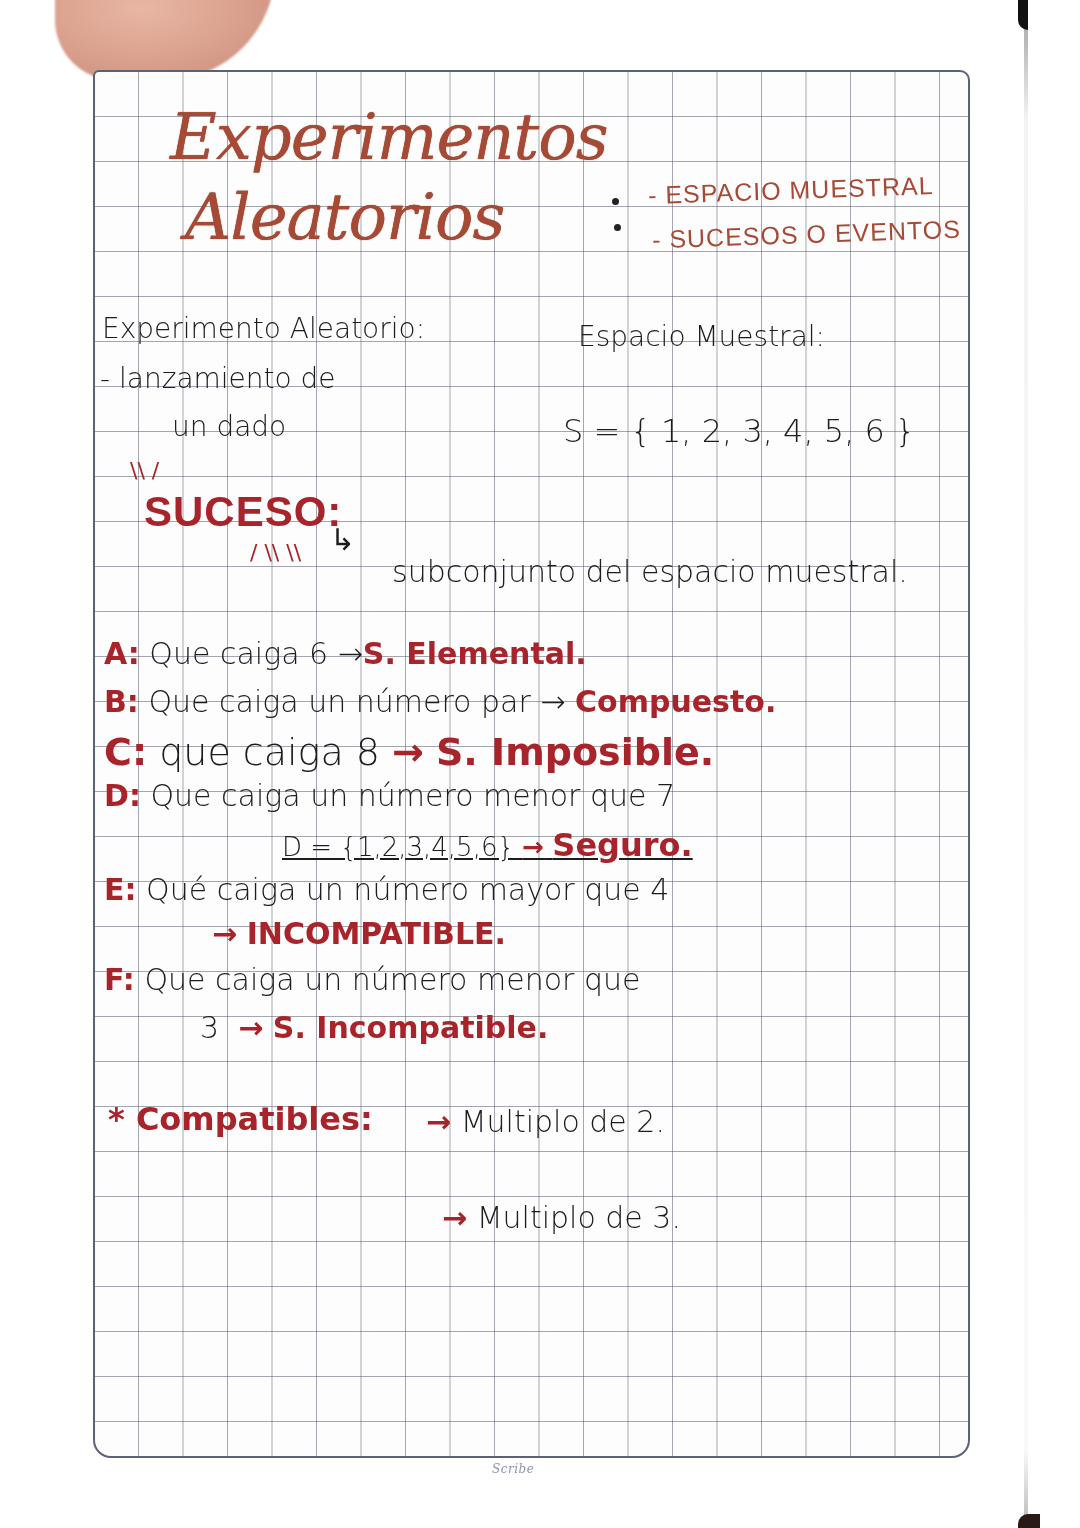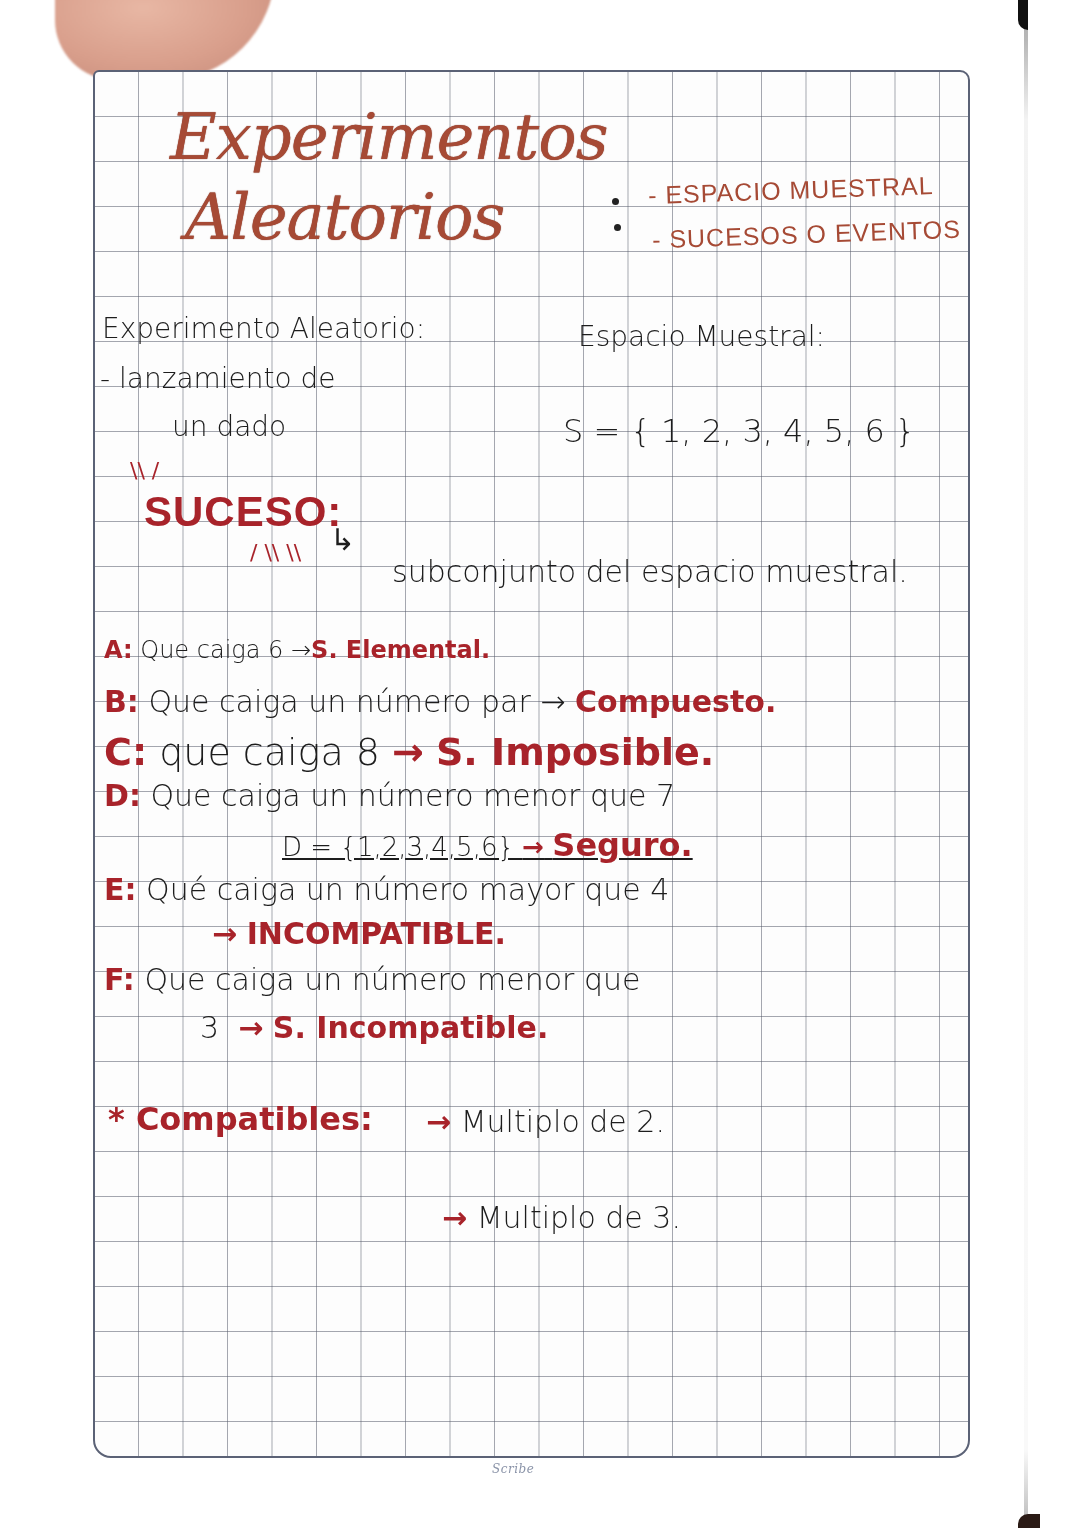--- a/index.html
+++ b/index.html
@@ -73,21 +73,21 @@
 <div class="hw red" style="left:130px; top:458px; font-size:22px; font-weight:normal;">\\ /</div>
 <div class="hw" style="left:578px; top:320px; font-size:28px;">Espacio Muestral:</div>
 <div class="hw" style="left:563px; top:412px; font-size:32px;">S = { 1, 2, 3, 4, 5, 6 }</div>
 
 <div class="hw red caps" style="left:112px; top:488px; font-size:42px;margin-left:32px;">SUCESO:</div>
 <div class="hw" style="left:330px; top:522px; font-size:30px;">↳</div>
 <div class="hw red" style="left:250px; top:540px; font-size:22px; font-weight:normal;">/ \\ \\</div>
 <div class="hw" style="left:392px; top:554px; font-size:30px;">subconjunto del espacio muestral.</div>
 
 <div>
-  <div class="hw" style="left:104px; top:636px; font-size:24px;">
+  <div class="hw" style="left:104px; top:636px; font-size:30px;">
     <span class="red">A:</span>
     <span>Que caiga 6</span>
     <span>→</span><span class="red">S. Elemental.</span>
   </div>
   <div class="hw" style="left:104px; top:684px; font-size:30px;">
     <span class="red">B:</span>
     <span>Que caiga un número par</span>
     <span>→</span>
     <span class="red">Compuesto.</span>
   </div>

